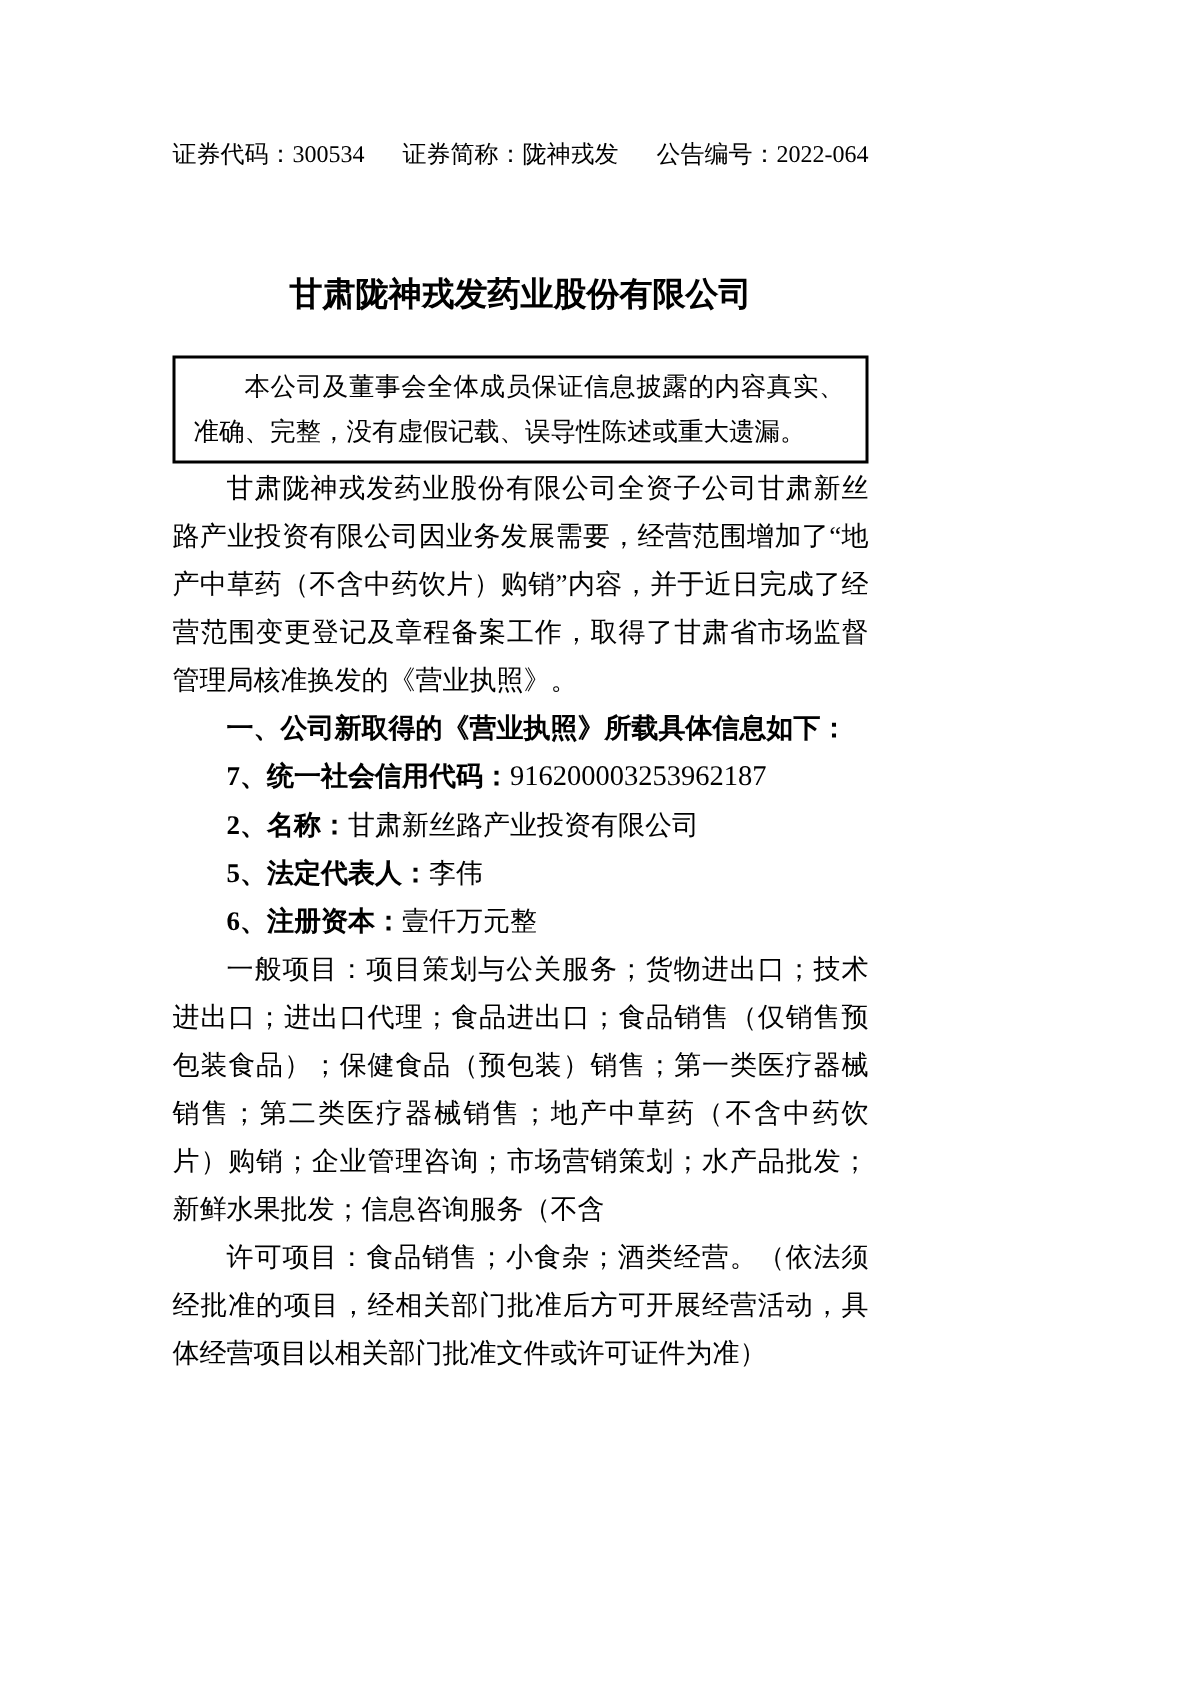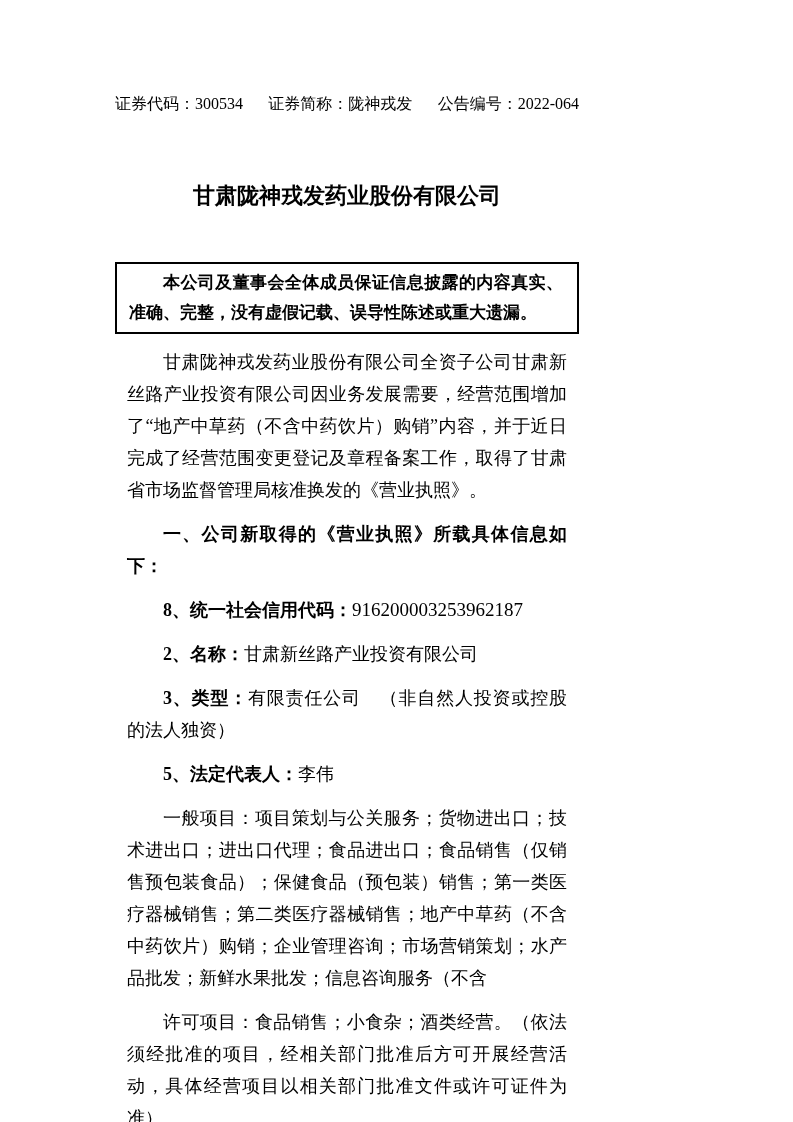--- a/index.html
+++ b/index.html
@@ -31,39 +31,39 @@
   }
   .doc-title {
     margin-top: 60px;
     text-align: center;
     font-weight: bold;
     font-size: 22px;
     line-height: 40px;
   }
   .disclaimer-box {
     box-sizing: border-box;
-    margin-top: 46px;
+    margin-top: 21px;
     border: 2px solid #000000;
     padding: 4px 14px 4px 12px;
-    font-weight: bold;
+    font-weight: normal;
     font-size: 17px;
     line-height: 30px;
     text-align: justify;
   }
   .disclaimer-box p {
     margin: 0;
     text-indent: 2em;
   }
   .body-text {
     font-size: 18px;
     line-height: 32px;
     text-align: justify;
   }
   .body-text p {
-    margin: 12px;
+    margin: 0;
     text-indent: 2em;
   }
   .intro {
     margin-top: 34px;
   }
   .section-heading {
     font-weight: bold;
     margin-top: 2px;
   }
   .item-label {
@@ -92,29 +92,29 @@
   <div class="disclaimer-box">
     <p>本公司及董事会全体成员保证信息披露的内容真实、准确、完整，没有虚假记载、误导性陈述或重大遗漏。</p>
   </div>
 
   <div class="body-text">
 
     <p class="intro">甘肃陇神戎发药业股份有限公司全资子公司甘肃新丝路产业投资有限公司因业务发展需要，经营范围增加了“地产中草药（不含中药饮片）购销”内容，并于近日完成了经营范围变更登记及章程备案工作，取得了甘肃省市场监督管理局核准换发的《营业执照》。</p>
 
     <p class="section-heading">一、公司新取得的《营业执照》所载具体信息如下：</p>
 
-    <p><span class="item-label">8、统一社会信用代码：</span><span class="code-value">916200003253962187</span></p>
+    <p><span class="item-label">7、统一社会信用代码：</span><span class="code-value">916200003253962187</span></p>
 
     <p><span class="item-label">2、名称：</span><span>甘肃新丝路产业投资有限公司</span></p>
 
-    <p><span class="item-label">3、类型：</span><span>有限责任公司　（非自然人投资或控股的法人独资）</span></p>
 
 
     <p><span class="item-label">5、法定代表人：</span><span>李伟</span></p>
 
+    <p><span class="item-label">6、注册资本：</span><span>壹仟万元整</span></p>
 
 
 
     <p>一般项目：项目策划与公关服务；货物进出口；技术进出口；进出口代理；食品进出口；食品销售（仅销售预包装食品）；保健食品（预包装）销售；第一类医疗器械销售；第二类医疗器械销售；地产中草药（不含中药饮片）购销；企业管理咨询；市场营销策划；水产品批发；新鲜水果批发；信息咨询服务（不含</p>
 
     <p>许可项目：食品销售；小食杂；酒类经营。（依法须经批准的项目，经相关部门批准后方可开展经营活动，具体经营项目以相关部门批准文件或许可证件为准）</p>
 
   </div>
 
 </div>

